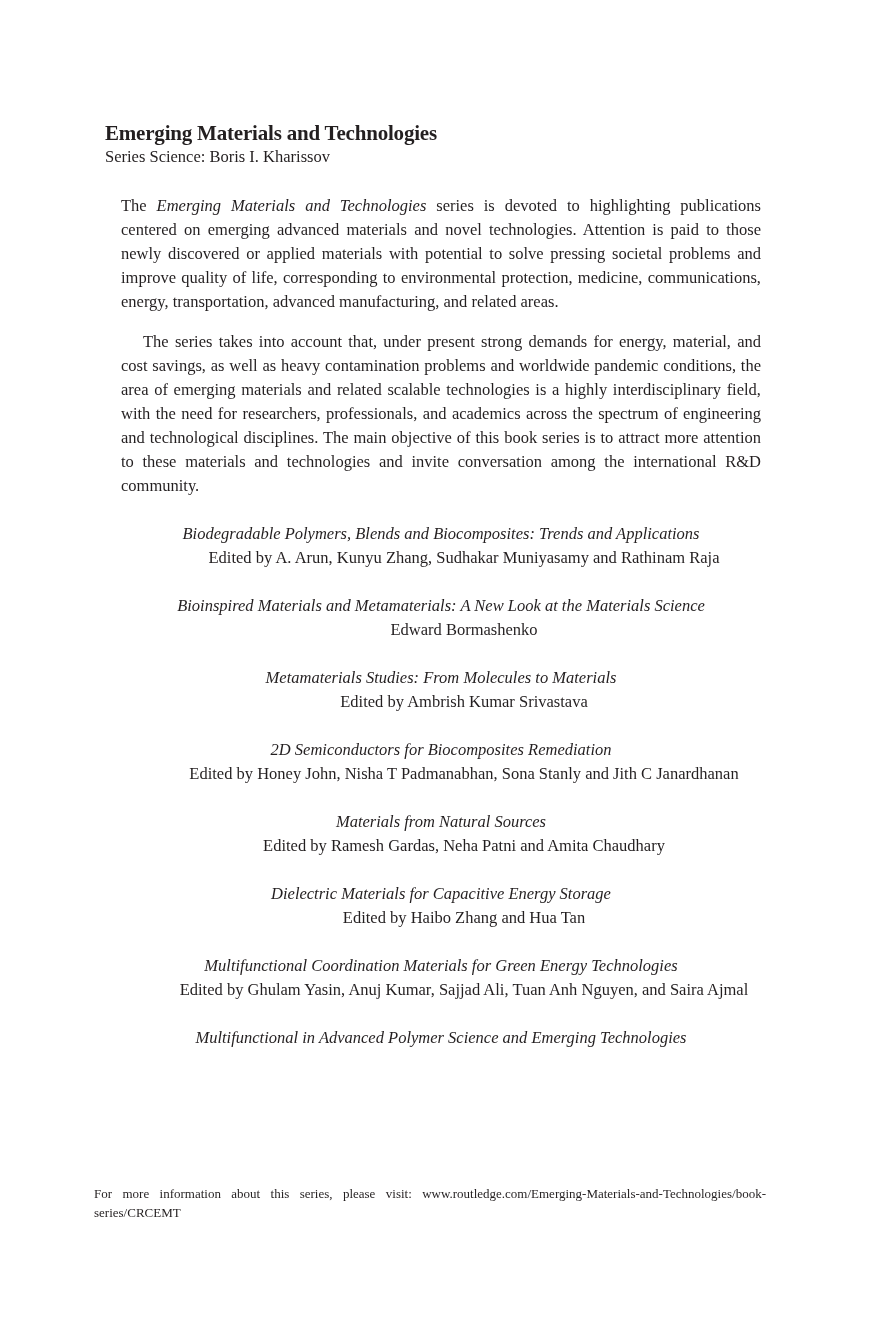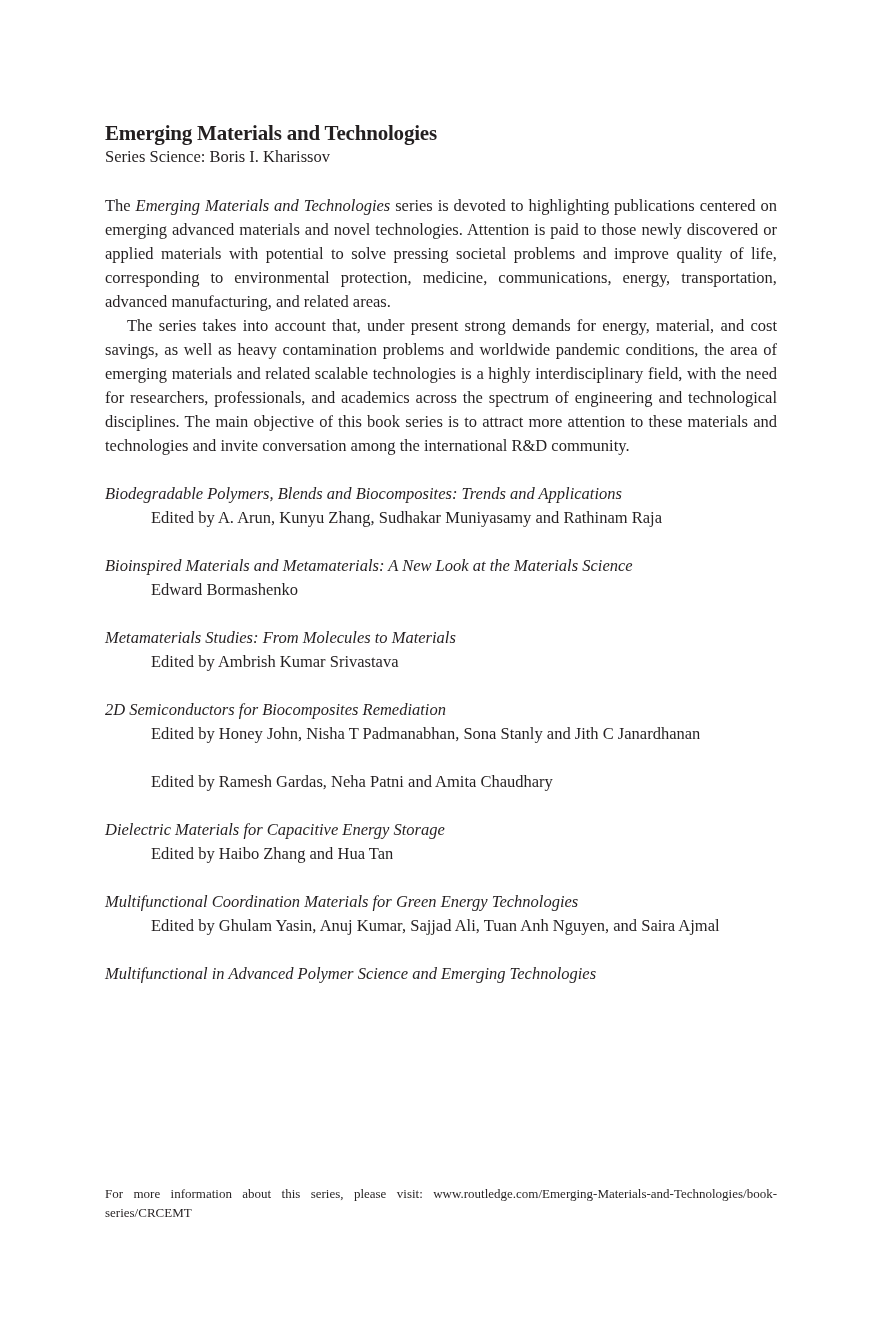--- a/index.html
+++ b/index.html
@@ -33,44 +33,45 @@
       line-height: 22px;
       margin: 0;
     }
     .description {
       margin-top: 26px;
       font-size: 16.5px;
       line-height: 24px;
       text-align: justify;
     }
     .description p {
-      margin: 0;
+      margin: 16px;
     }
     .description p.indent {
       text-indent: 22px;
     }
     .books {
       margin-top: 24px;
+      text-align: center;
     }
     .book {
       margin: 0 0 24px 0;
       font-size: 16.5px;
       line-height: 24px;
     }
     .book-title {
       font-style: italic;
       display: block;
     }
     .book-editors {
       display: block;
       margin-left: 46px;
     }
     .footer-note {
       position: absolute;
-      left: 105px;
+      left: 94px;
       top: 1184px;
       width: 672px;
       font-size: 13px;
       line-height: 19px;
       text-align: justify;
       text-align-last: left;
     }
   </style>
 </head>
 <body>
@@ -95,20 +96,21 @@
     </div>
     <div class="book">
       <span class="book-title">Metamaterials Studies: From Molecules to Materials</span>
       <span class="book-editors">Edited by Ambrish Kumar Srivastava</span>
     </div>
     <div class="book">
       <span class="book-title">2D Semiconductors for Biocomposites Remediation</span>
       <span class="book-editors">Edited by Honey John, Nisha T Padmanabhan, Sona Stanly and Jith C Janardhanan</span>
     </div>
     <div class="book">
+      <span class="book-title">Materials from Natural Sources</span>
       <span class="book-editors">Edited by Ramesh Gardas, Neha Patni and Amita Chaudhary</span>
     </div>
     <div class="book">
       <span class="book-title">Dielectric Materials for Capacitive Energy Storage</span>
       <span class="book-editors">Edited by Haibo Zhang and Hua Tan</span>
     </div>
     <div class="book">
       <span class="book-title">Multifunctional Coordination Materials for Green Energy Technologies</span>
       <span class="book-editors">Edited by Ghulam Yasin, Anuj Kumar, Sajjad Ali, Tuan Anh Nguyen, and Saira Ajmal</span>
     </div>

